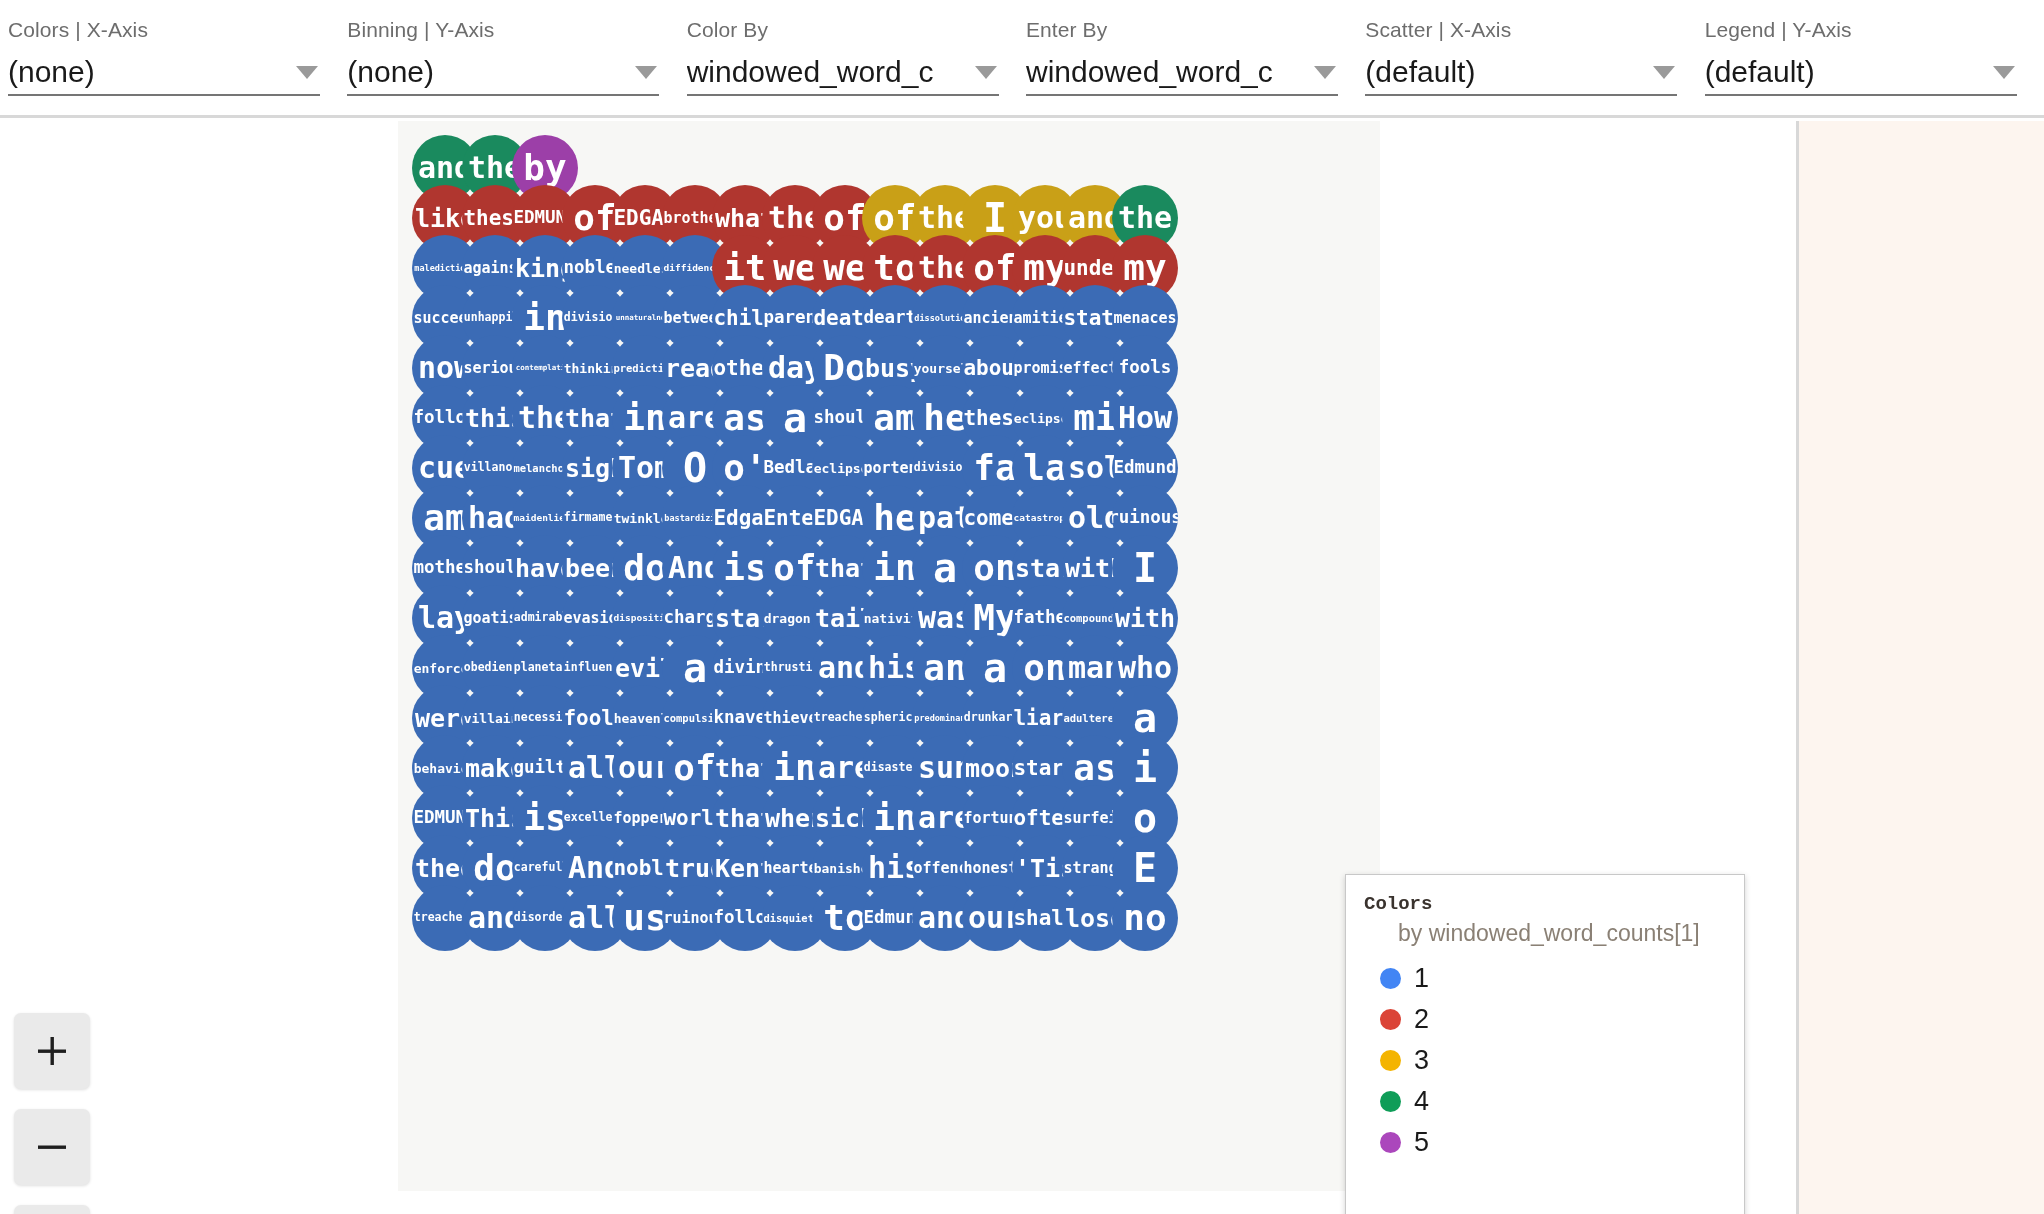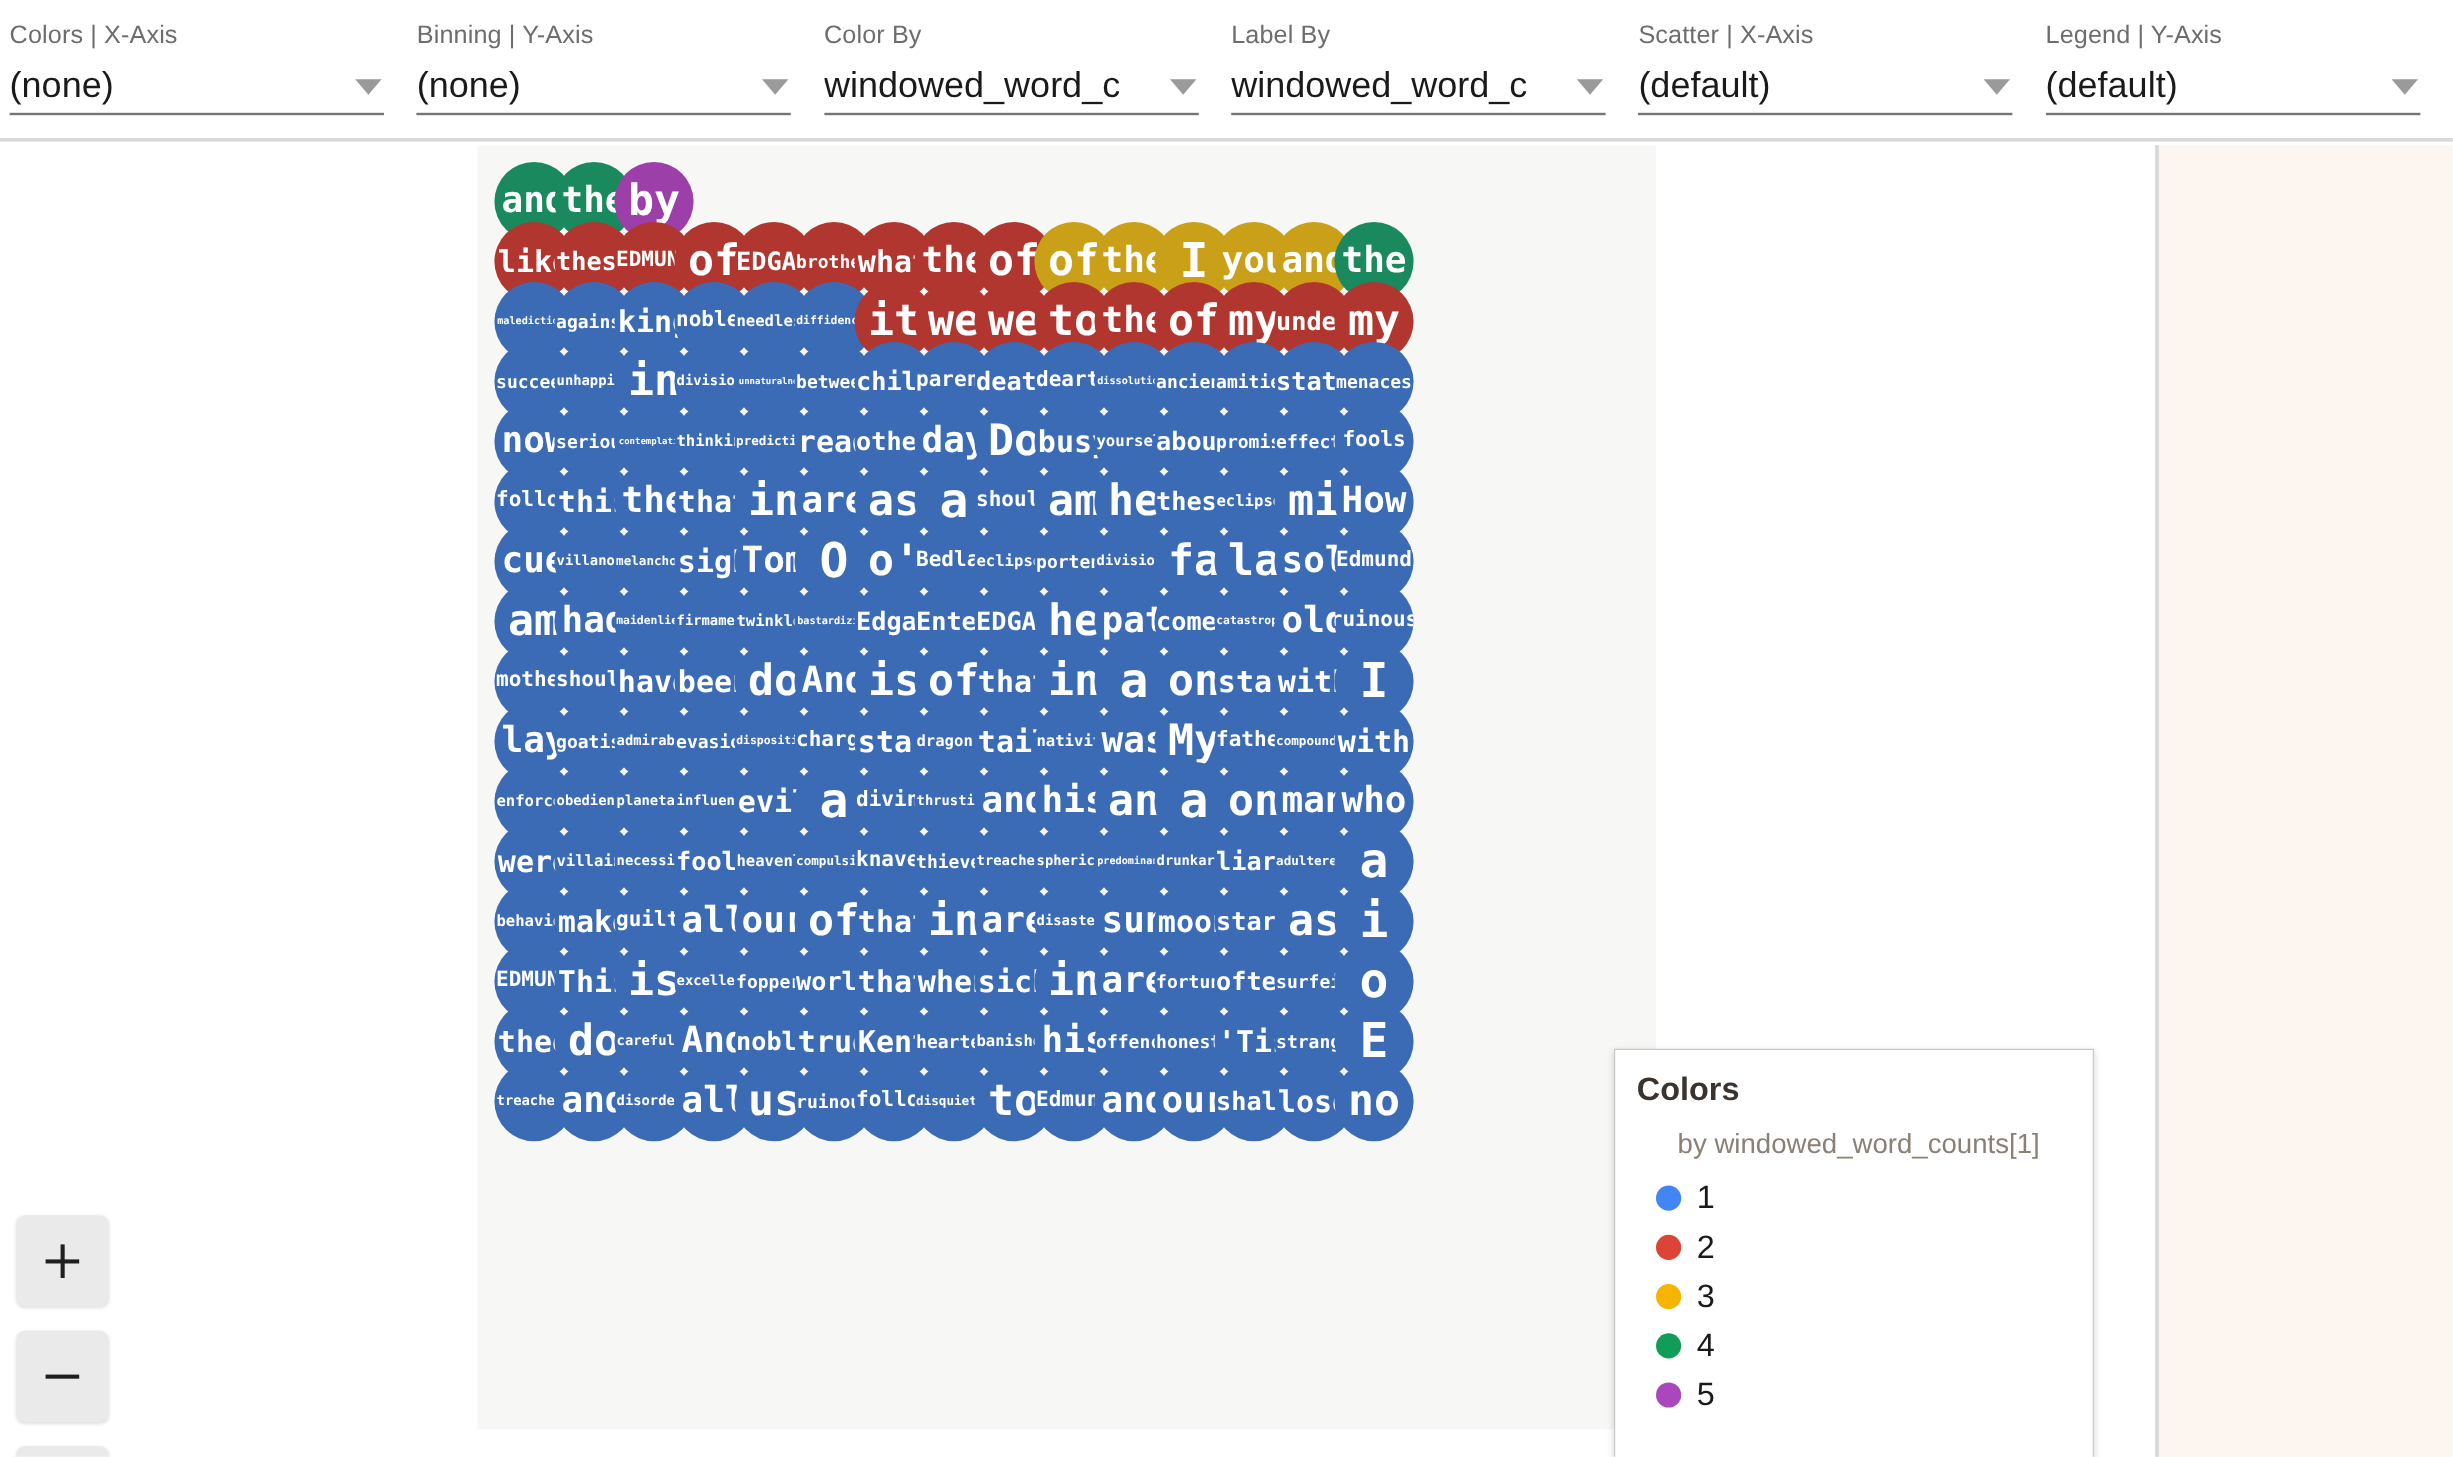--- a/index.html
+++ b/index.html
@@ -130,22 +130,23 @@
     background: #e4e4f7;
     display: flex;
     align-items: center;
     justify-content: space-between;
     padding: 0 22px 0 20px;
     cursor: pointer;
   }
   #legend-title { font-size: 29px; color: #1b1b1b; }
   #legend-body { padding: 18px 0 0 18px; }
   #legend-section-title {
-    font-size: 27px; font-weight: bold; color: #3a332e;
-    margin-bottom: 16px;
+    font-size: 19px; font-weight: bold; color: #3a332e;
+    margin-bottom: 5px;
+    font-family: Liberation Mono, monospace;
   }
   #legend-subtitle {
     font-size: 23px; color: #8a8075;
     margin-left: 34px; margin-bottom: 16px;
   }
   .legend-item {
     display: flex; align-items: center;
     margin-left: 16px; margin-bottom: 10px;
     cursor: pointer;
   }
@@ -174,21 +175,21 @@
       </div>
     </div>
     <div class="ctl">
       <div class="ctl-label">Color By</div>
       <div class="ctl-field">
         <span class="ctl-value">windowed_word_c</span>
         <span class="caret"></span>
       </div>
     </div>
     <div class="ctl">
-      <div class="ctl-label">Label By</div>
+      <div class="ctl-label">Enter By</div>
       <div class="ctl-field">
         <span class="ctl-value">windowed_word_c</span>
         <span class="caret"></span>
       </div>
     </div>
     <div class="ctl">
       <div class="ctl-label">Scatter | X-Axis</div>
       <div class="ctl-field">
         <span class="ctl-value">(default)</span>
         <span class="caret"></span>

